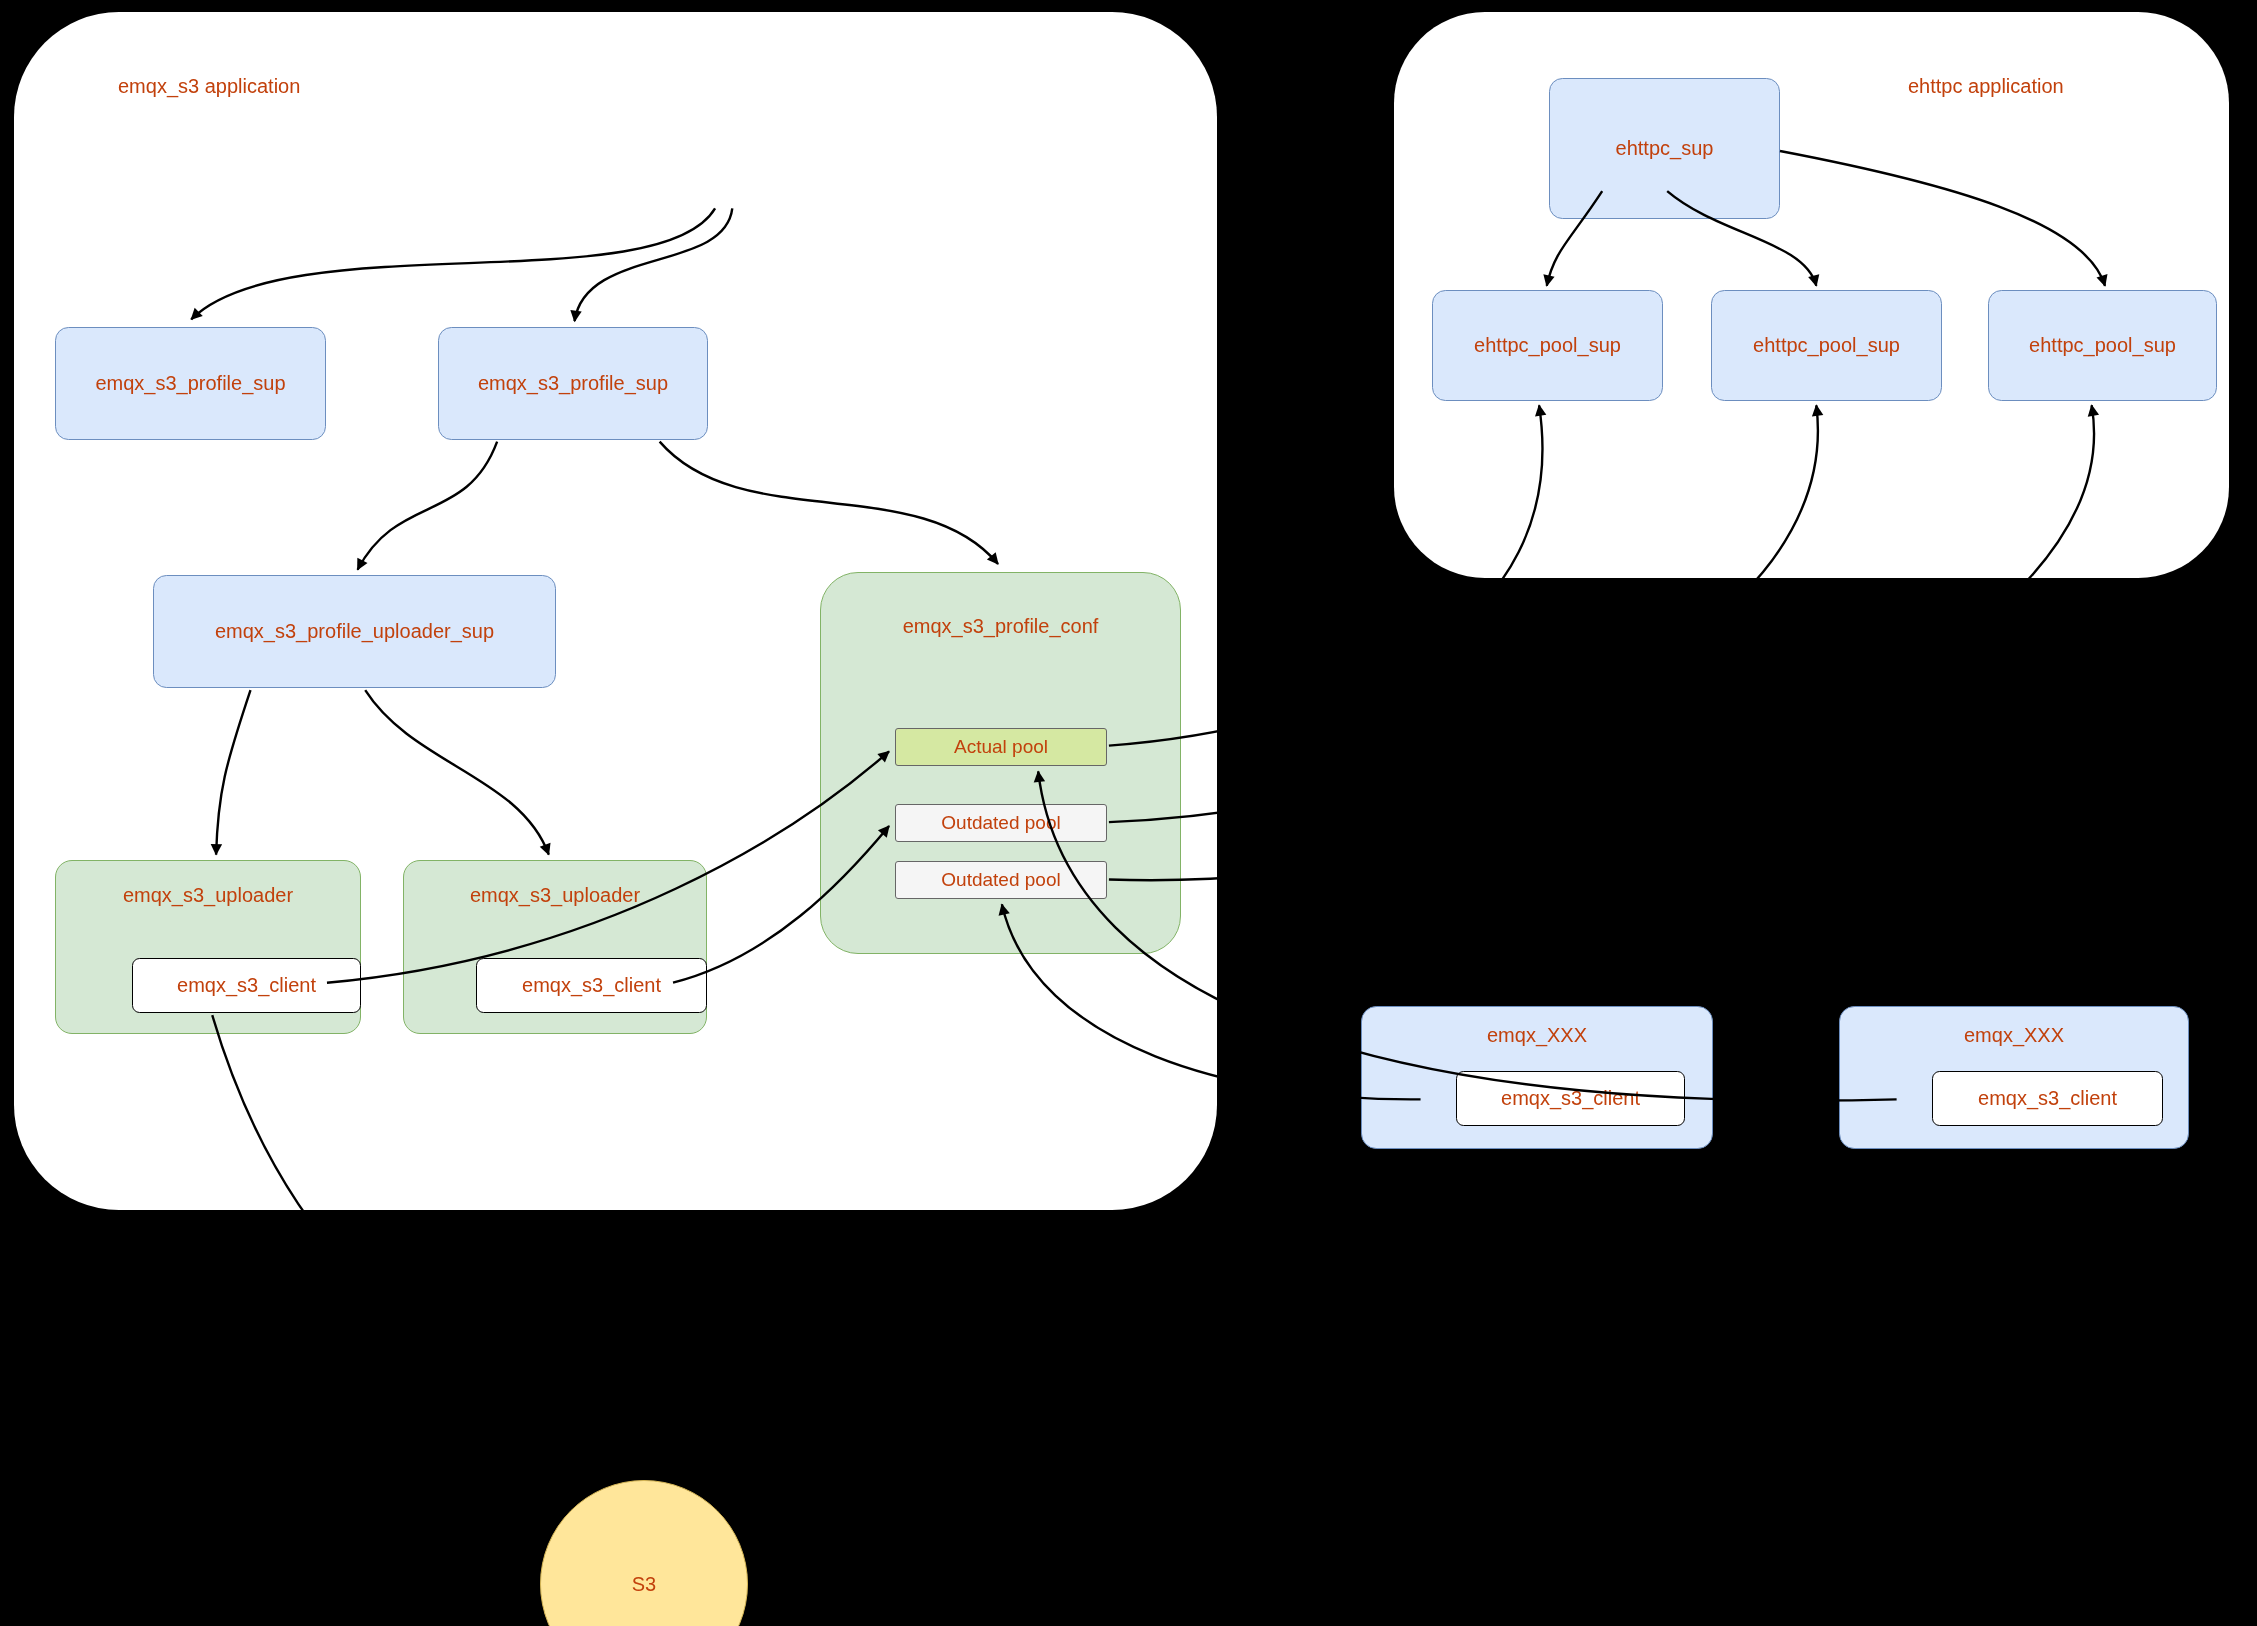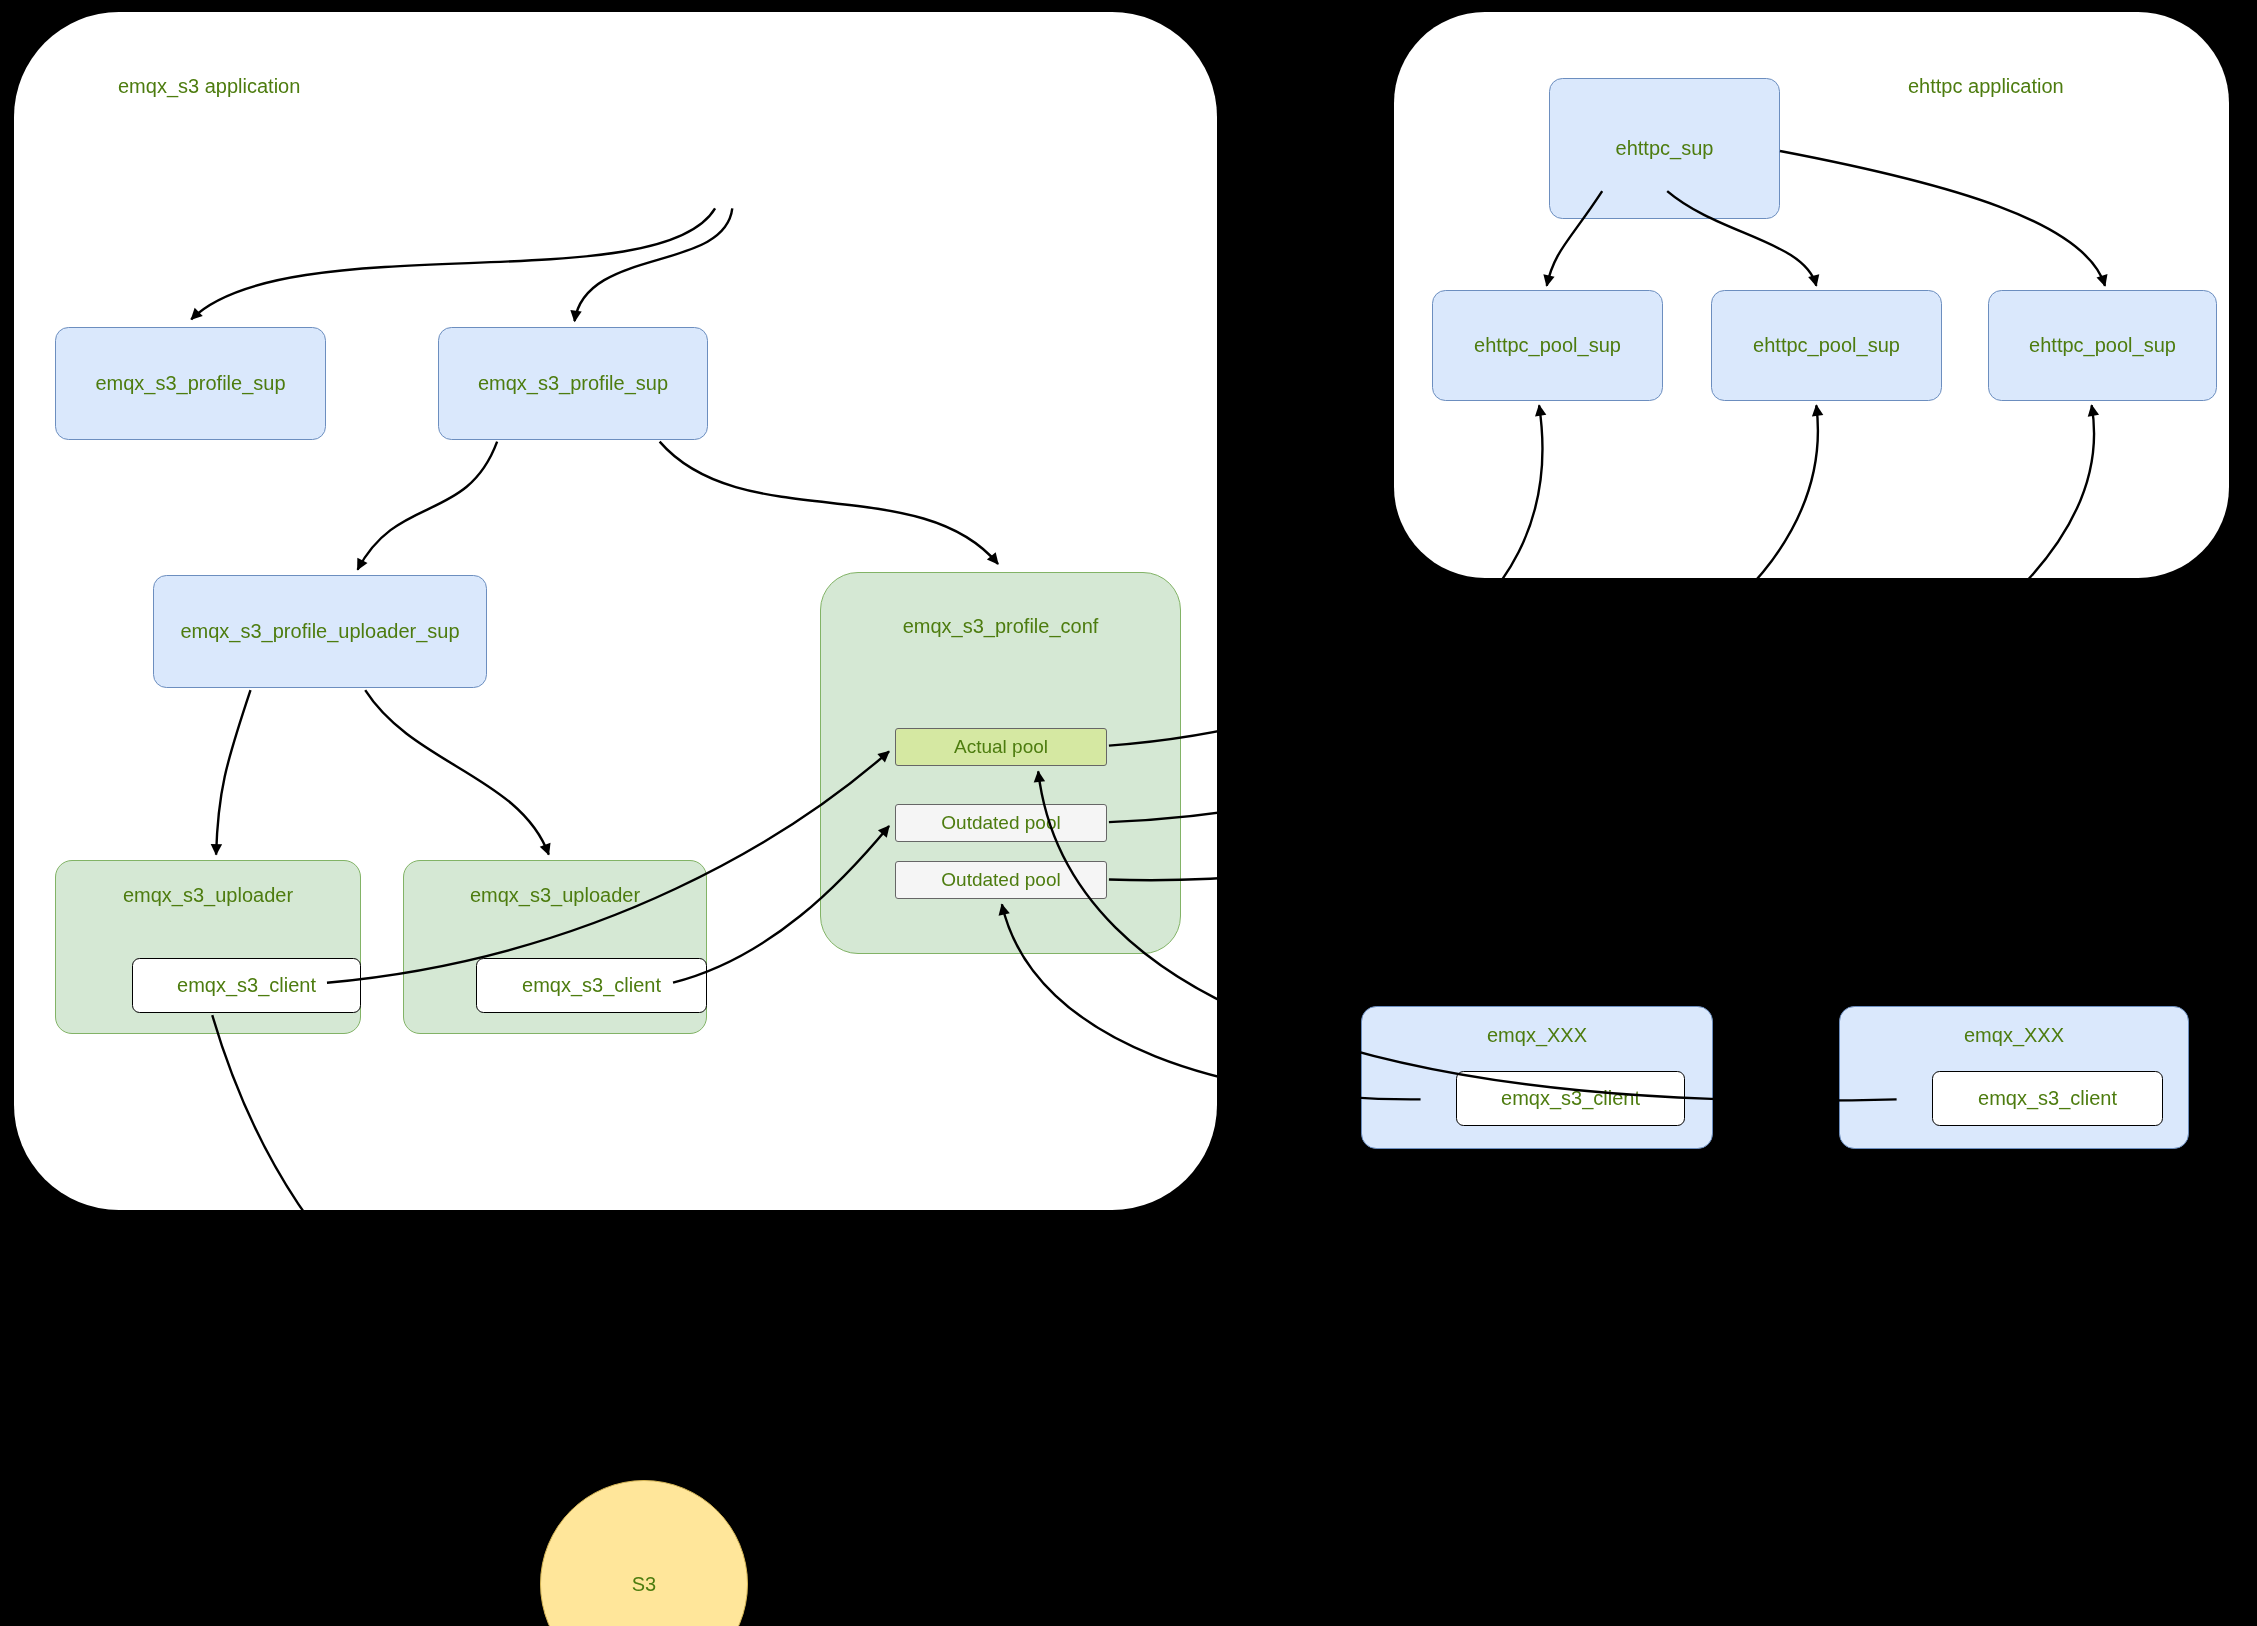--- a/index.html
+++ b/index.html
@@ -7,21 +7,21 @@
     --node-blue-fill:#dae8fc; --node-blue-border:#6c8ebf;
     --group-green-fill:#d5e8d4; --group-green-border:#82b366;
     --actual-pool-fill:#d5e8a2; --actual-pool-border:#666666;
     --outdated-pool-fill:#f5f5f5; --outdated-pool-border:#666666;
     --client-fill:#ffffff; --client-border:#000000;
     --s3-fill:#ffe69a; --s3-border:#d6b656; --edge-color:#000000;
   }
   html,body{margin:0;padding:0;background:var(--background);}
   #canvas{
     position:relative;width:2258px;height:1627px;background:var(--background);
-    font-family:"Liberation Sans", sans-serif;color:#4d7c0f;overflow:hidden;
+    font-family:"Liberation Sans", sans-serif;color:#c2410c;overflow:hidden;
   }
   .panel{position:absolute;background:var(--container-fill);}
   .label{position:absolute;font-size:20px;white-space:nowrap;}
   .node{
     position:absolute;display:flex;align-items:center;justify-content:center;
     box-sizing:border-box;font-size:20px;text-align:center;white-space:nowrap;
   }
   .blue{background:var(--node-blue-fill);border:1.9px solid var(--node-blue-border);border-radius:13.4px;}
   .group{position:absolute;box-sizing:border-box;padding-left:8px;}
   .green{background:var(--group-green-fill);border:1.9px solid var(--group-green-border);}
@@ -53,21 +53,21 @@
 <div id="canvas">
 
   <div class="panel" style="left:14.3px;top:11.5px;width:1203px;height:1198px;border-radius:105px"></div>
   <div class="panel" style="left:1394px;top:11.5px;width:835px;height:566px;border-radius:91px"></div>
 
   <div class="label" style="left:118px;top:75px">emqx_s3 application</div>
   <div class="label" style="left:1908px;top:75px">ehttpc application</div>
 
   <div class="node blue" style="left:55px;top:327px;width:271px;height:113px">emqx_s3_profile_sup</div>
   <div class="node blue" style="left:438px;top:327px;width:270px;height:113px">emqx_s3_profile_sup</div>
-  <div class="node blue" style="left:153px;top:575px;width:334px;height:113px">emqx_s3_profile_uploader_sup</div>
+  <div class="node blue" style="left:153px;top:575px;width:403px;height:113px">emqx_s3_profile_uploader_sup</div>
 
   <div class="group green" style="left:820px;top:572px;width:361px;height:382px;border-radius:38px">
     <div class="group-title" style="top:42px">emqx_s3_profile_conf</div>
   </div>
   <div class="pool actual" style="left:895px;top:728px;width:212px;height:38px">Actual pool</div>
   <div class="pool outdated" style="left:895px;top:804px;width:212px;height:38px">Outdated pool</div>
   <div class="pool outdated" style="left:895px;top:861px;width:212px;height:38px">Outdated pool</div>
 
   <div class="group green" style="left:55px;top:860px;width:306px;height:174px;border-radius:17px">
     <div class="group-title" style="top:23px">emqx_s3_uploader</div>

